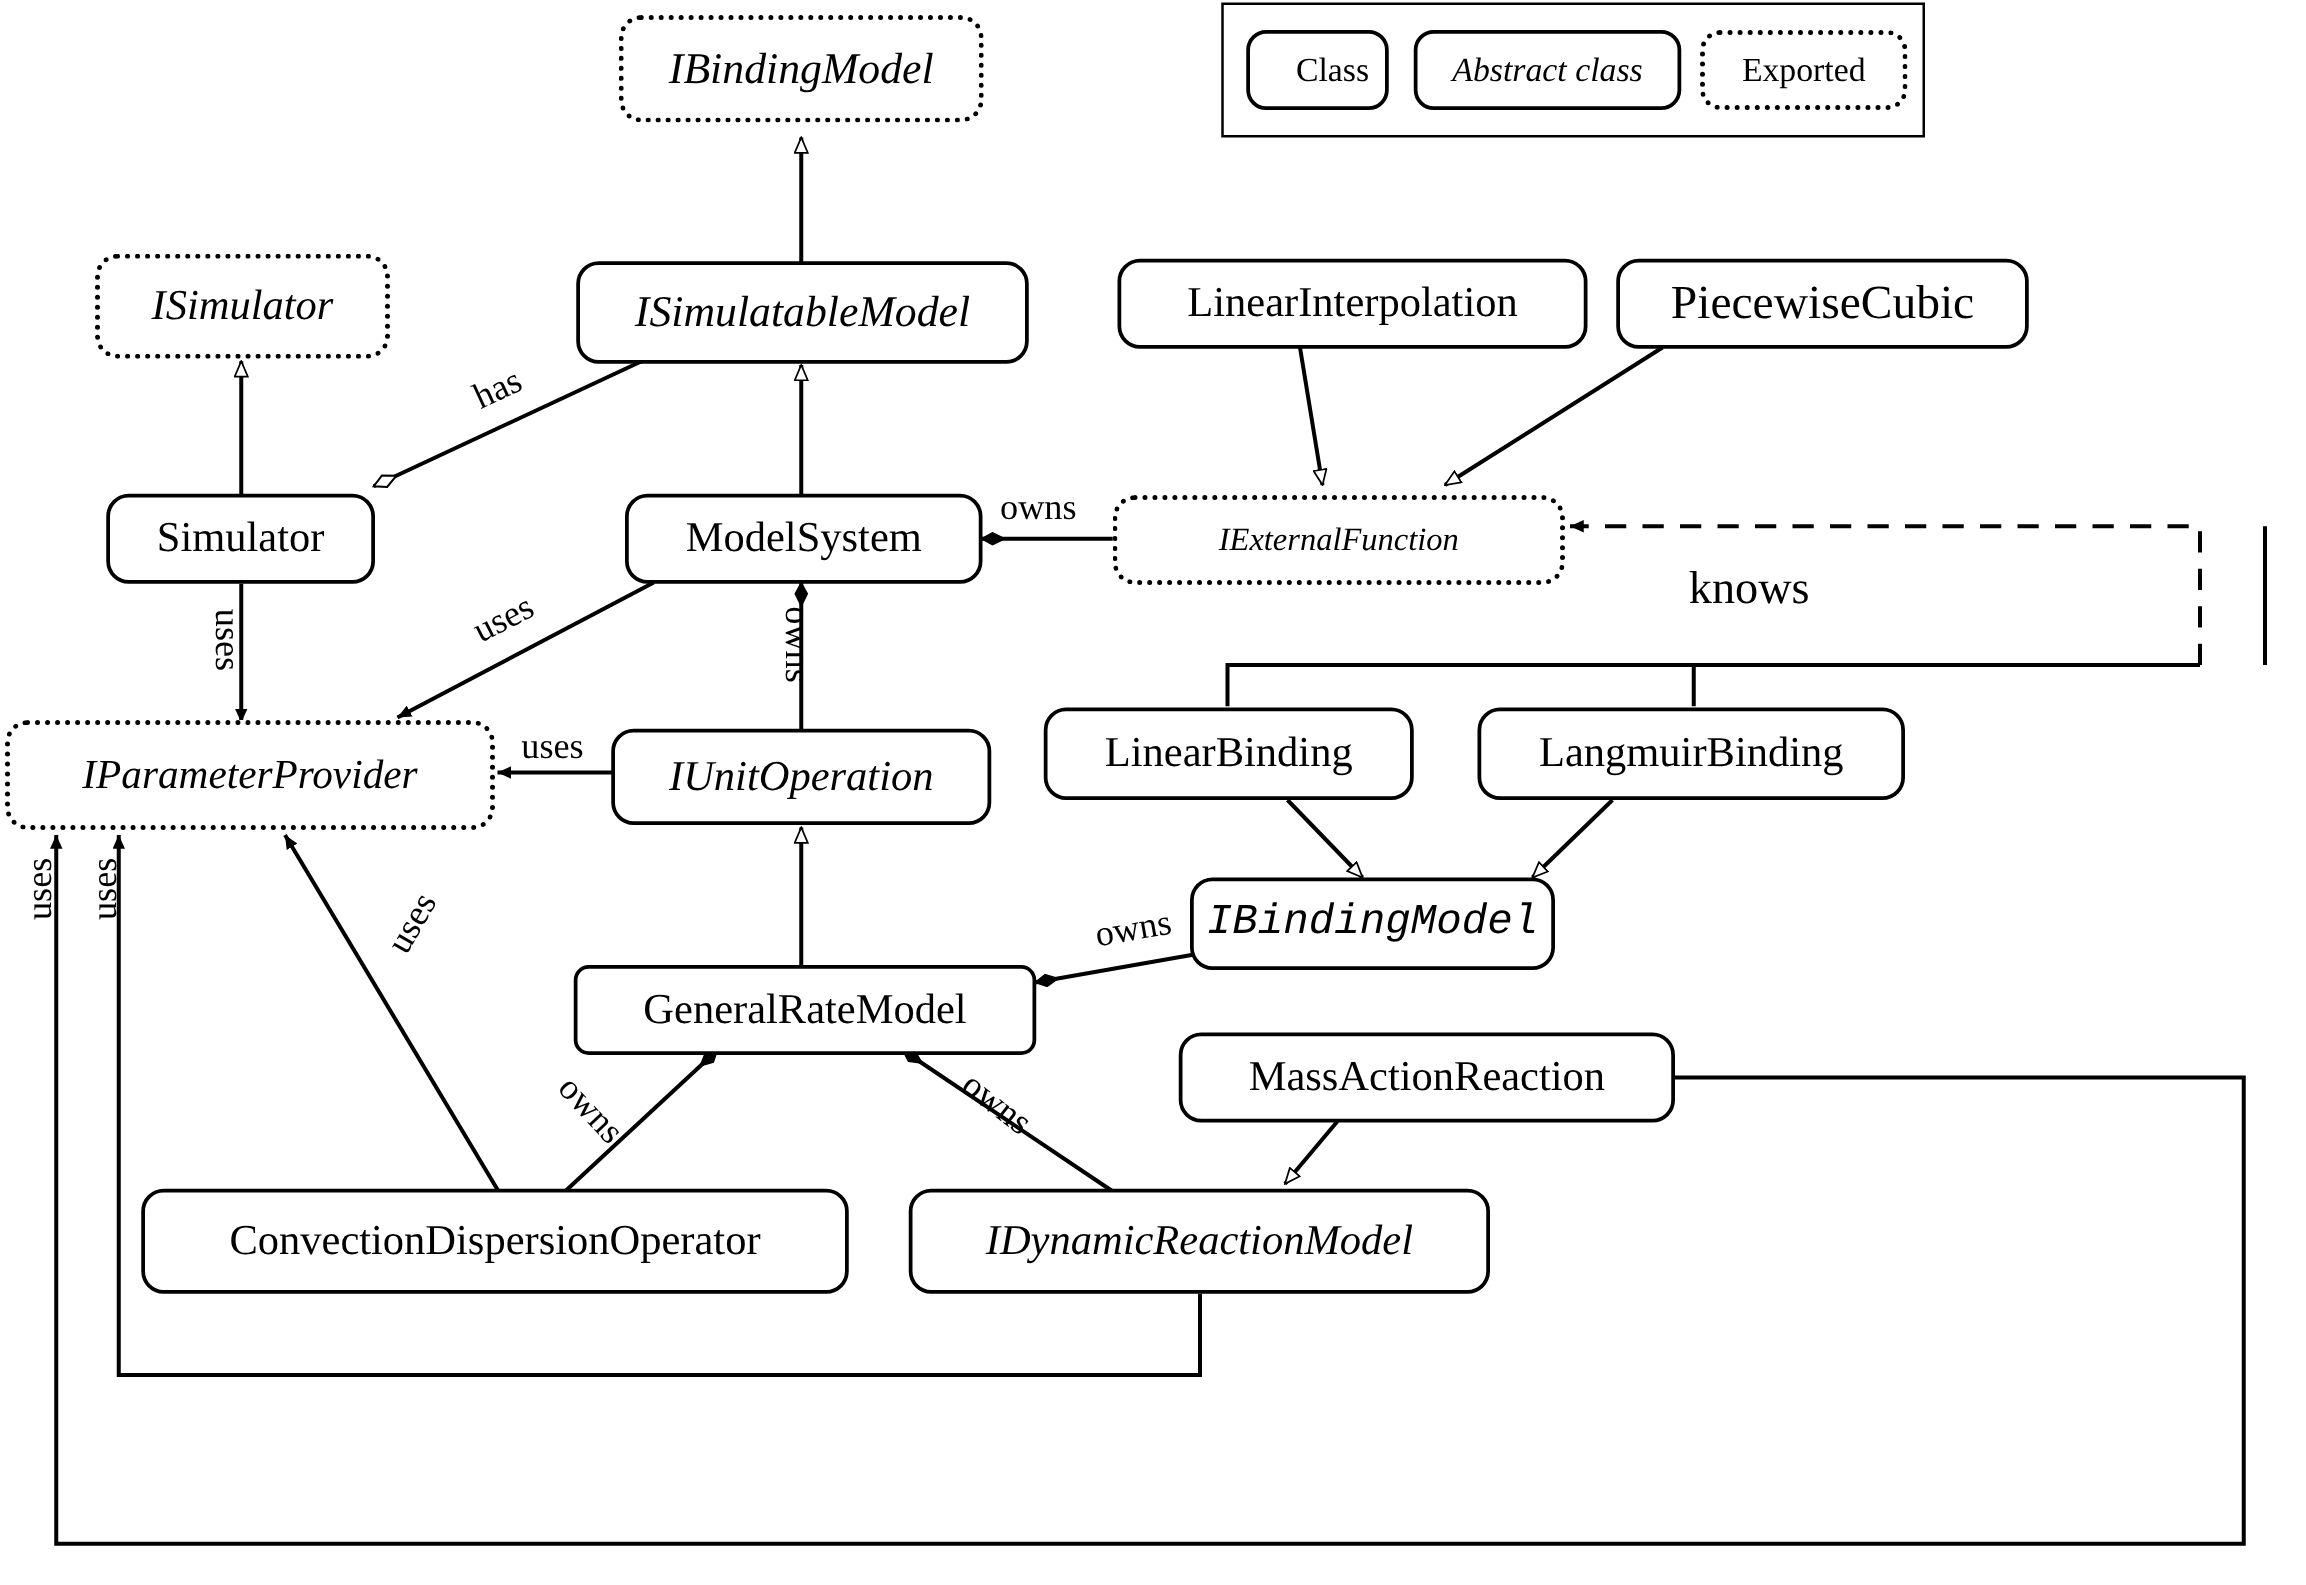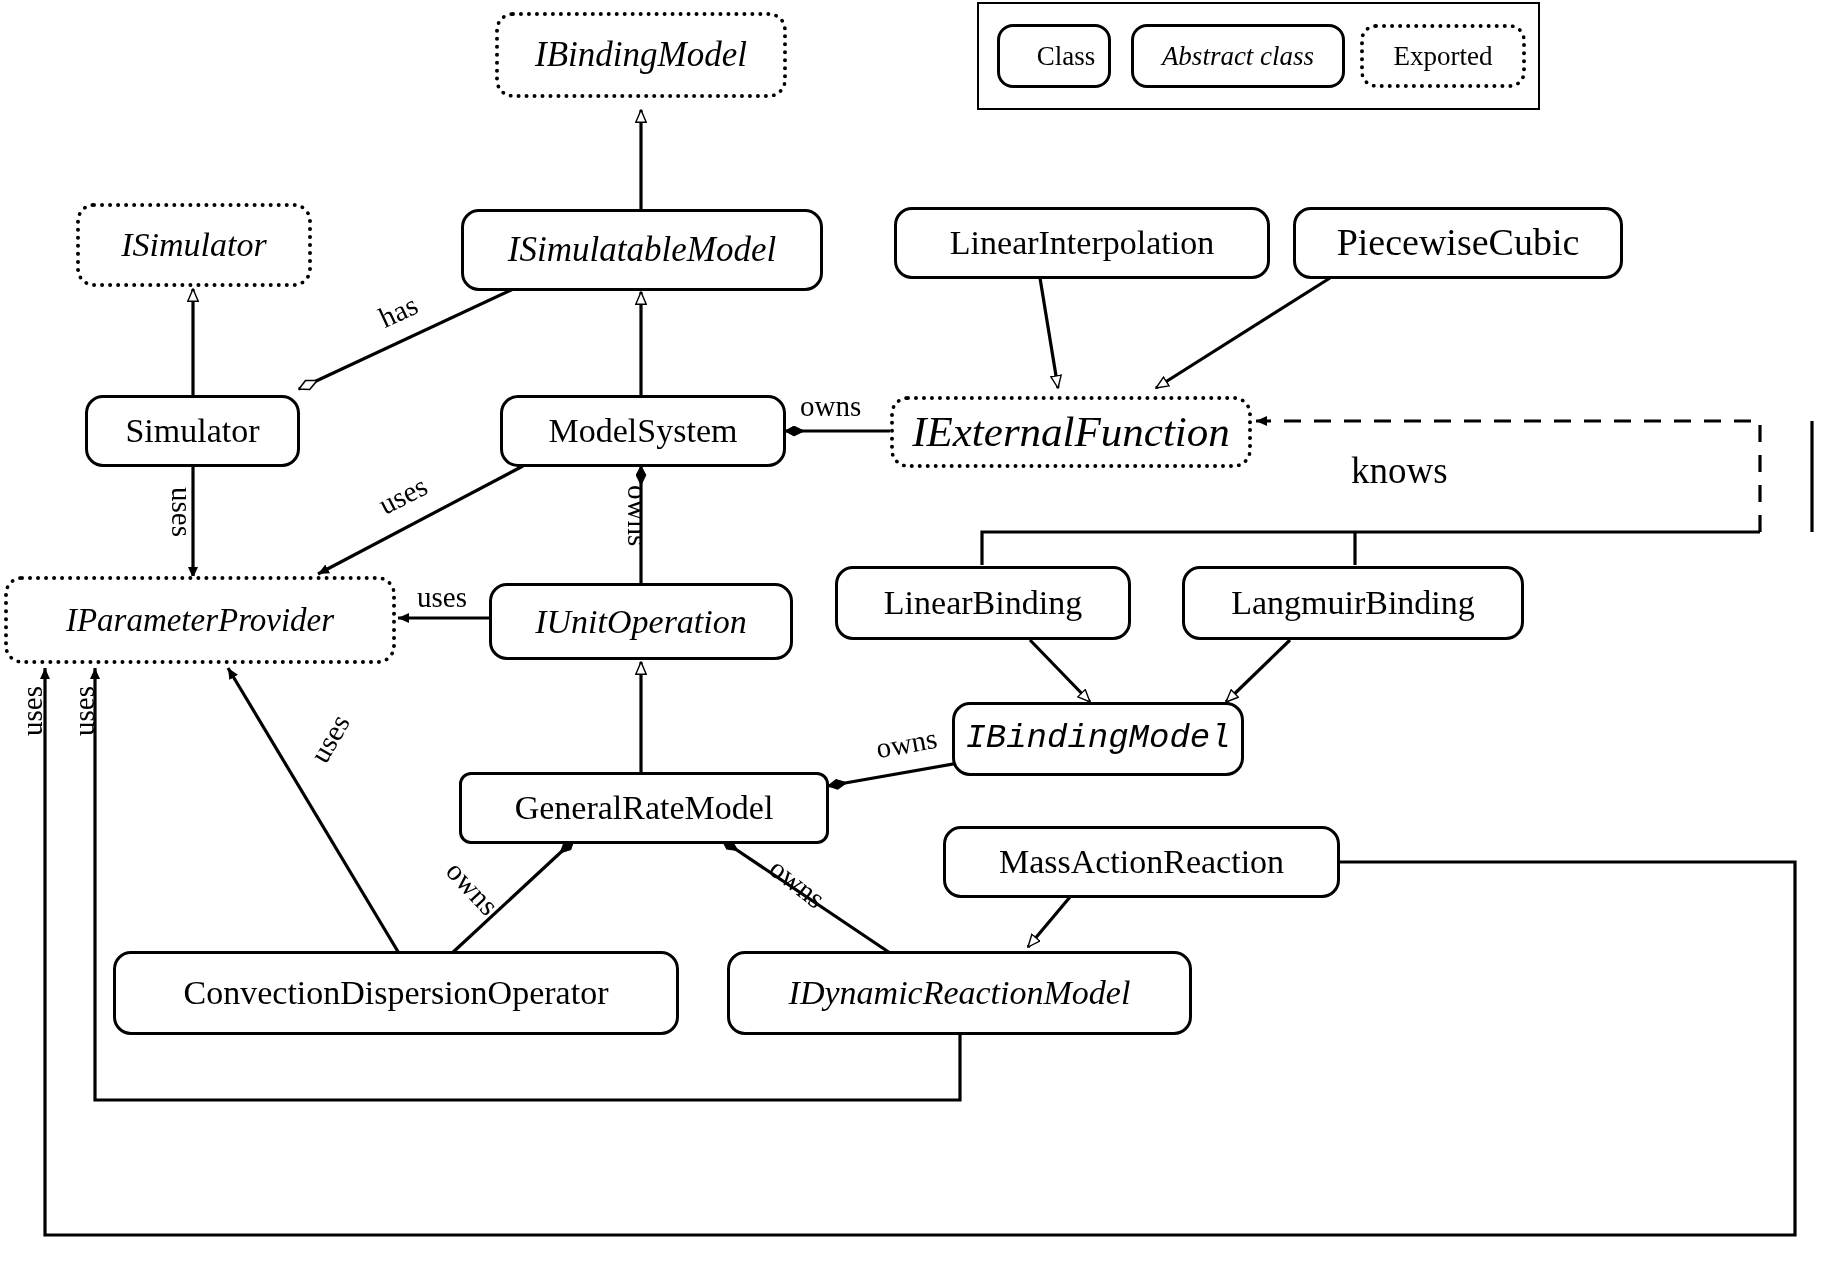--- a/index.html
+++ b/index.html
@@ -199,21 +199,21 @@
   </div>
 
   <div class="node" style="left:85px; top:395px; width:215px; height:72px; font-size:34px;">
     <span>Simulator</span>
   </div>
 
   <div class="node" style="left:500px; top:395px; width:286px; height:72px; font-size:34px;">
     <span>ModelSystem</span>
   </div>
 
-  <div class="node exported abstract" style="left:890px; top:396px; width:362px; height:72px; font-size:43px;">
+  <div class="node exported abstract" style="left:890px; top:396px; width:362px; height:72px; font-size:26px;">
     <span>IExternalFunction</span>
   </div>
 
   <div class="node abstract" style="left:489px; top:583px; width:304px; height:77px; font-size:34px;">
     <span>IUnitOperation</span>
   </div>
 
   <div class="node exported abstract" style="left:4px; top:576px; width:392px; height:88px; font-size:33px;">
     <span>IParameterProvider</span>
   </div>

